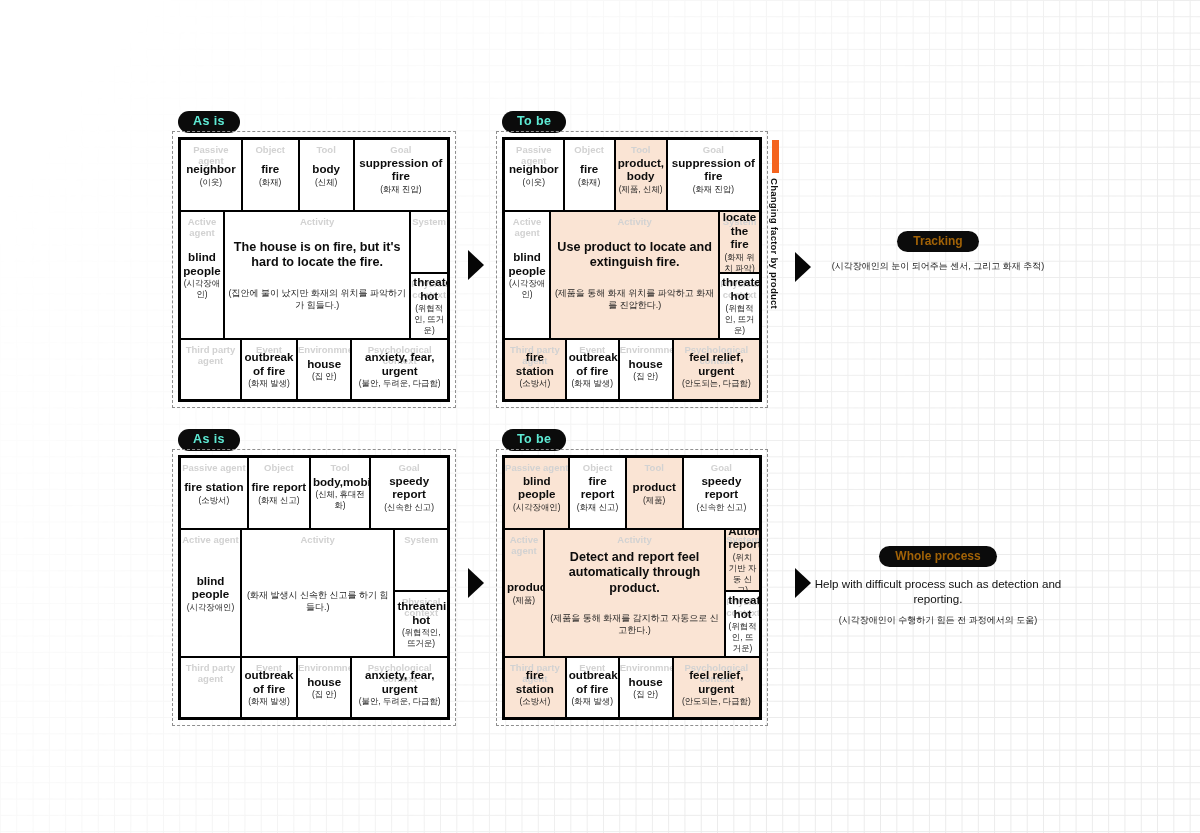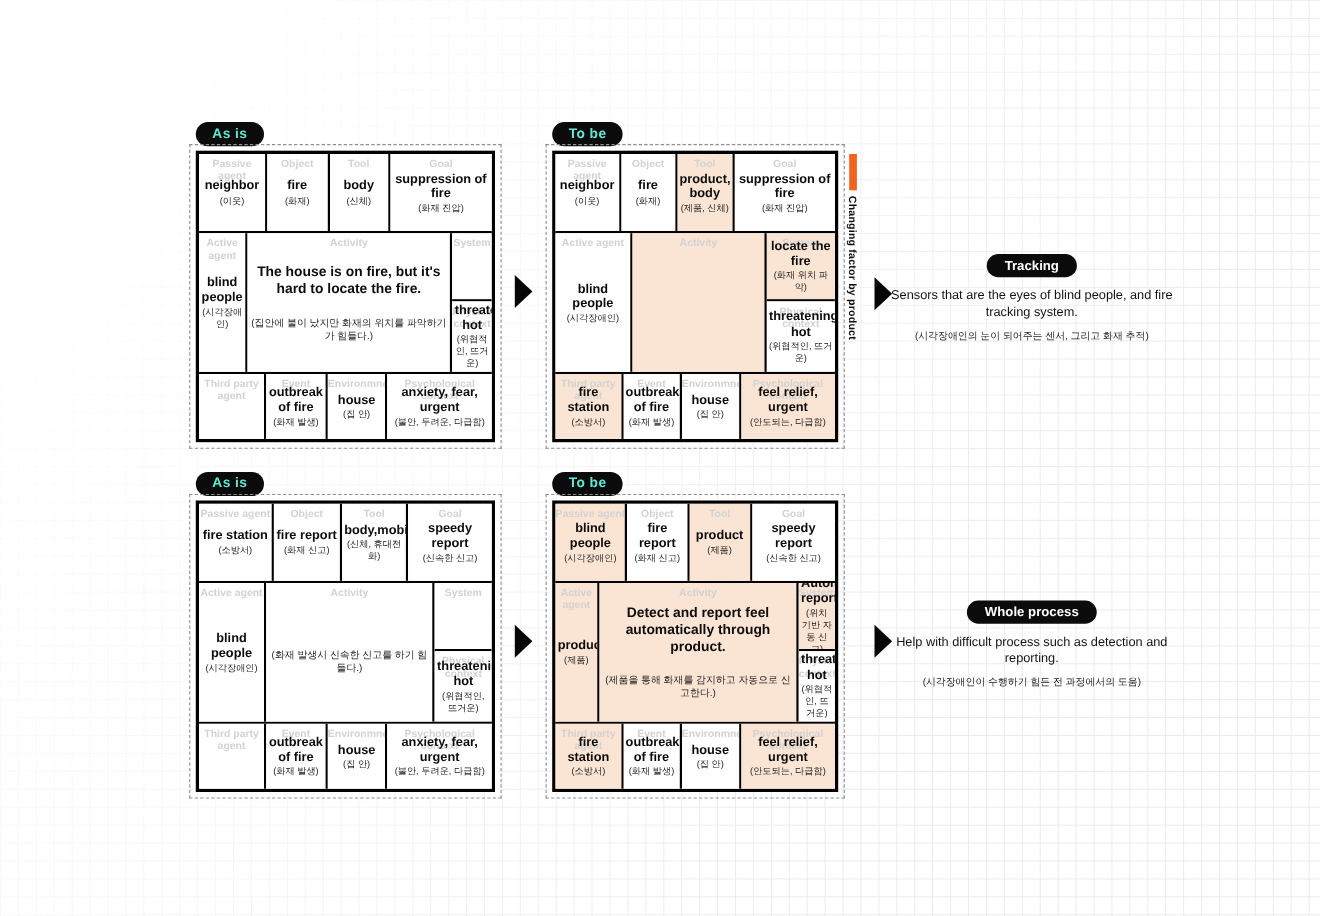--- a/index.html
+++ b/index.html
@@ -177,21 +177,21 @@
   }
   .note .note-ko {
     font-size: 9px;
     line-height: 13px;
     color: #1a1a1a;
     margin-top: 8px;
   }
   .note .pill-inline {
     display: inline-block;
     background: #0b0b0b;
-    color: #ffffff;
+    color: #a16207;
     border-radius: 999px;
     font-size: 12px;
     font-weight: 700;
     padding: 4px 16px 5px 16px;
     line-height: 1;
   }
 </style>
 </head>
 <body>
 
@@ -341,20 +341,24 @@
     <div class="grow-row row-mid">
       <div class="cell" style="width:70px;">
         <div class="ghost">Active agent</div>
         <div class="cell-body">
           <div class="en">blind people</div>
           <div class="ko">(시각장애인)</div>
         </div>
       </div>
       <div class="cell activity peach" style="flex:1 1 auto;">
         <div class="ghost">Activity</div>
+        <div class="cell-body">
+          <div class="en">Use product to locate and extinguish fire.</div>
+          <div class="ko">(제품을 통해 화재 위치를 파악하고 화재를 진압한다.)</div>
+        </div>
       </div>
       <div class="split-col" style="width:62px;">
         <div class="cell split-top peach">
           <div class="ghost">System</div>
           <div class="cell-body">
             <div class="en">locate the fire</div>
             <div class="ko">(화재 위치 파악)</div>
           </div>
         </div>
         <div class="cell split-bot">
@@ -401,21 +405,20 @@
   </div>
 </div>
 
 <div class="orange-bar" style="left:772px; top:140px; height:33px;"></div>
 <div class="vert-label" style="left:780px; top:178px;">Changing factor by product</div>
 
 <div class="arrow" style="left:795px; top:252px;"></div>
 
 <div class="note" style="left:803px; top:231px;">
   <span class="pill-inline">Tracking</span>
-  <div class="note-en">Sensors that are the eyes of blind people, and fire tracking system.</div>
   <div class="note-ko">(시각장애인의 눈이 되어주는 센서, 그리고 화재 추적)</div>
 </div>
 
 <div class="pill" style="left:178px; top:429px;">As is</div>
 
 <div class="panel" id="panel-r2-asis" style="left:172px; top:449px; width:284px; height:277px;">
   <div class="grid">
 
     <div class="grow-row row-top">
       <div class="cell" style="width:72px;">

